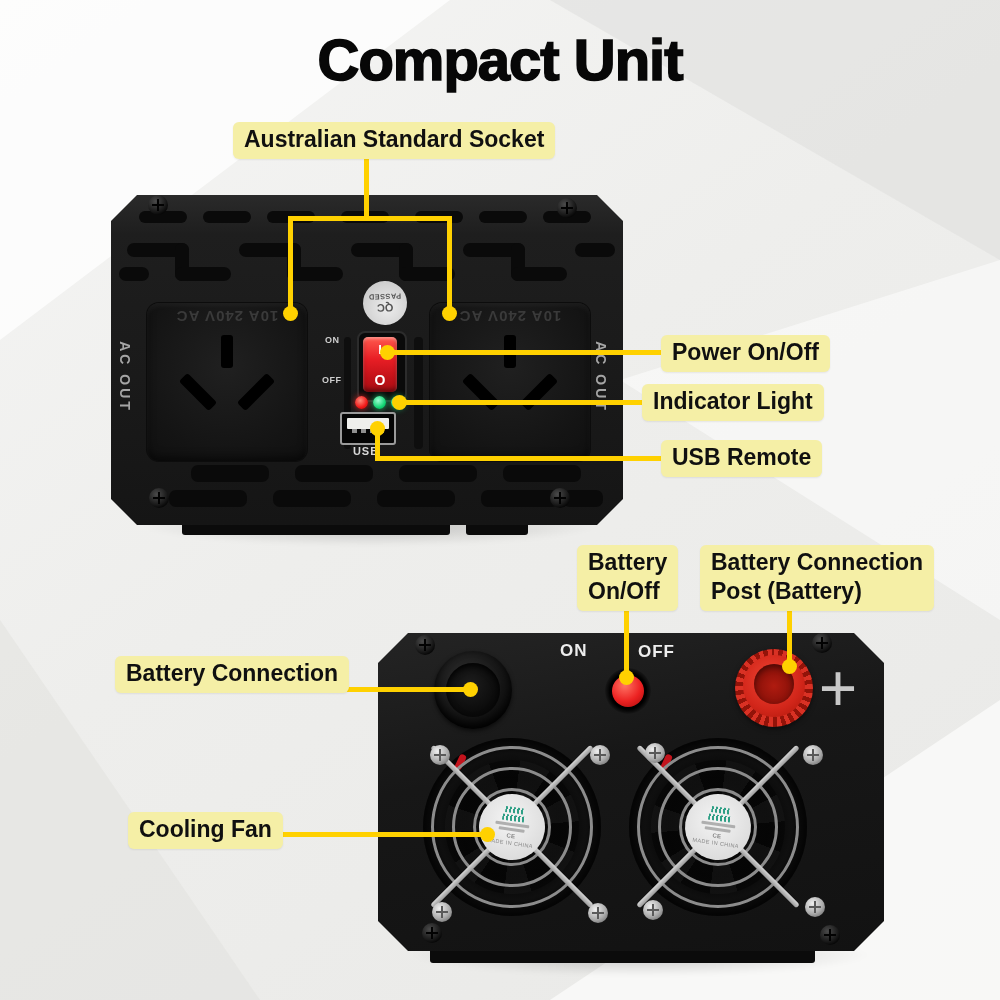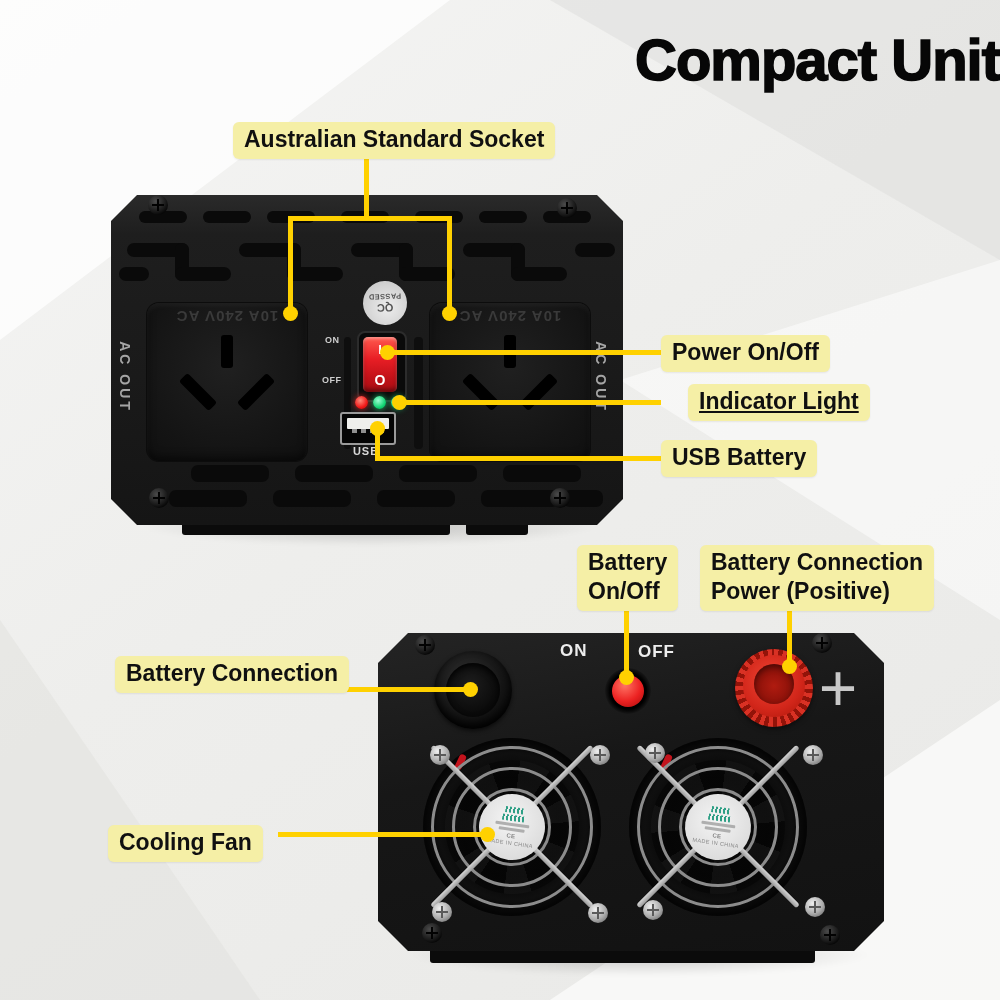--- a/index.html
+++ b/index.html
@@ -6,21 +6,21 @@
   #stage{position:relative;width:1000px;height:1000px;overflow:hidden;
     font-family:"Liberation Sans",sans-serif;
     background:linear-gradient(145deg,#f5f5f4 0%,#eeeeec 45%,#e9e9e7 100%);}
   .facet{position:absolute;inset:0;pointer-events:none;}
   .f1{clip-path:polygon(0 0,45% 0,0 34%);background:rgba(255,255,255,.75);}
   .f2{clip-path:polygon(55% 0,100% 0,100% 26%);background:rgba(224,224,222,.65);}
   .f3{clip-path:polygon(100% 26%,100% 62%,62% 38%);background:rgba(255,255,255,.5);}
   .f4{clip-path:polygon(0 62%,0 100%,26% 100%);background:rgba(226,226,224,.6);}
   .f5{clip-path:polygon(100% 70%,100% 100%,55% 100%);background:rgba(251,251,250,.8);}
 
-  .title{position:absolute;top:26px;left:0;right:0;text-align:right;
+  .title{position:absolute;top:26px;left:0;right:0;text-align:center;
     font-size:58px;font-weight:bold;color:#070707;letter-spacing:-1px;
     -webkit-text-stroke:1.6px #070707;z-index:8;}
 
   .lbl{position:absolute;background:#f5efa6;border-radius:6px;padding:3px 11px 5px;
     font-size:23px;font-weight:bold;color:#101010;z-index:7;line-height:1.25;
     box-shadow:0 1px 2px rgba(0,0,0,.07);white-space:nowrap;}
   .lbl span{display:block;}
 
   .cl{position:absolute;background:#FFD100;z-index:5;}
   .dot{position:absolute;width:15px;height:15px;border-radius:50%;background:#FFD100;z-index:6;}
@@ -347,27 +347,27 @@
   <div class="dot" style="left:782px;top:659px;"></div>
 
   <div class="cl" style="left:330px;top:687px;width:140px;height:5px;"></div>
   <div class="dot" style="left:463px;top:682px;"></div>
 
   <div class="cl" style="left:278px;top:832px;width:210px;height:5px;"></div>
   <div class="dot" style="left:480px;top:827px;"></div>
 
   <div class="lbl" style="left:233px;top:122px;">Australian Standard Socket</div>
   <div class="lbl" style="left:661px;top:335px;">Power On/Off</div>
-  <div class="lbl" style="left:688px;top:384px;text-decoration:underline;">Indicator Light</div>
-  <div class="lbl" style="left:661px;top:440px;">USB Battery</div>
+  <div class="lbl" style="left:642px;top:384px;">Indicator Light</div>
+  <div class="lbl" style="left:661px;top:440px;">USB Remote</div>
   <div class="lbl" style="left:577px;top:545px;">
     <span>Battery</span>
     <span>On/Off</span>
   </div>
   <div class="lbl" style="left:700px;top:545px;">
     <span>Battery Connection</span>
-    <span>Power (Positive)</span>
+    <span>Post (Battery)</span>
   </div>
   <div class="lbl" style="left:115px;top:656px;">
     <span>Battery Connection</span>
   </div>
-  <div class="lbl" style="left:108px;top:812px;margin-top:13px;">Cooling Fan</div>
+  <div class="lbl" style="left:128px;top:812px;">Cooling Fan</div>
 </div>
 
 </body></html>

